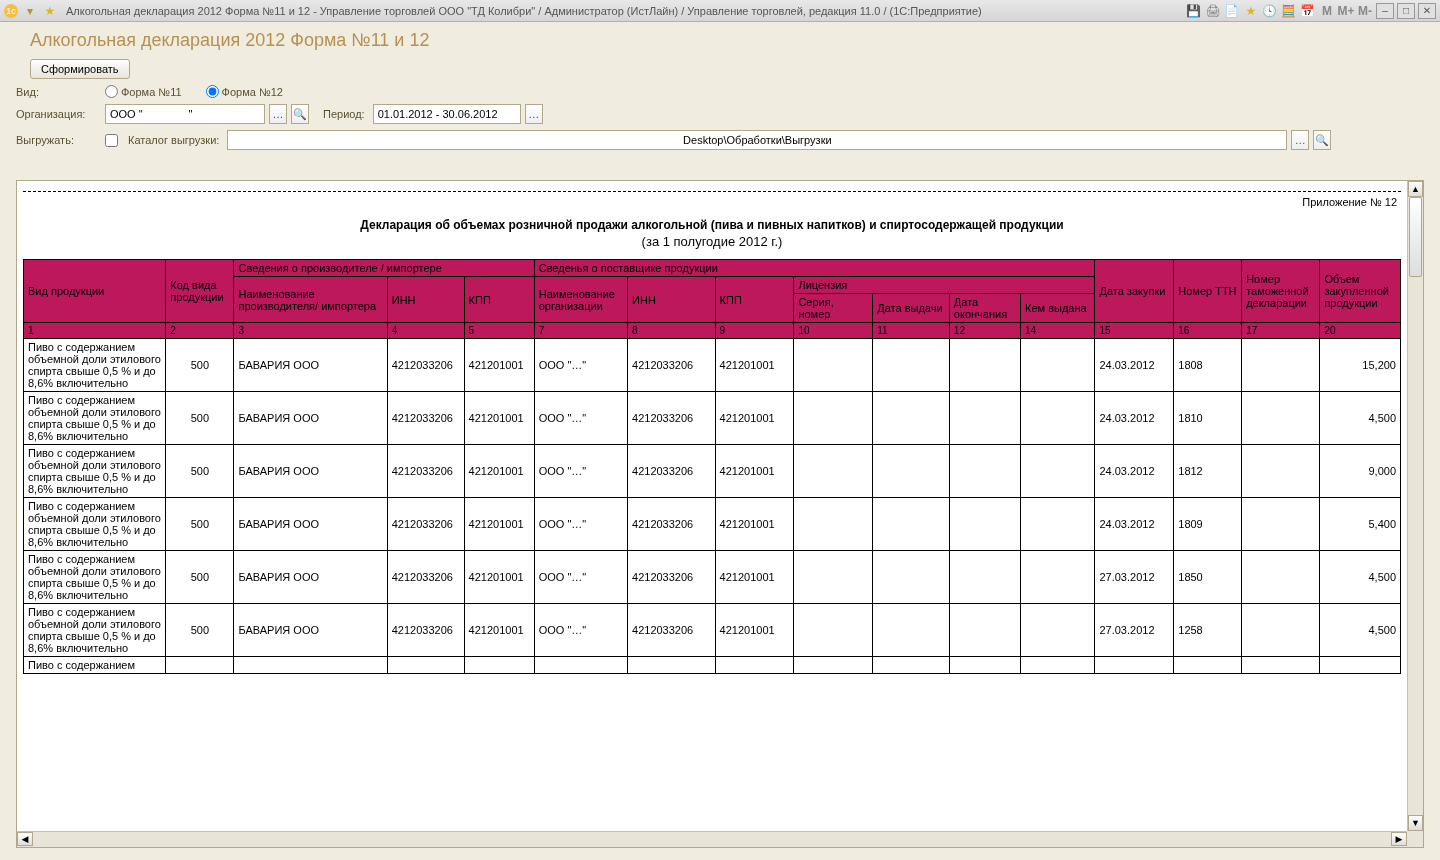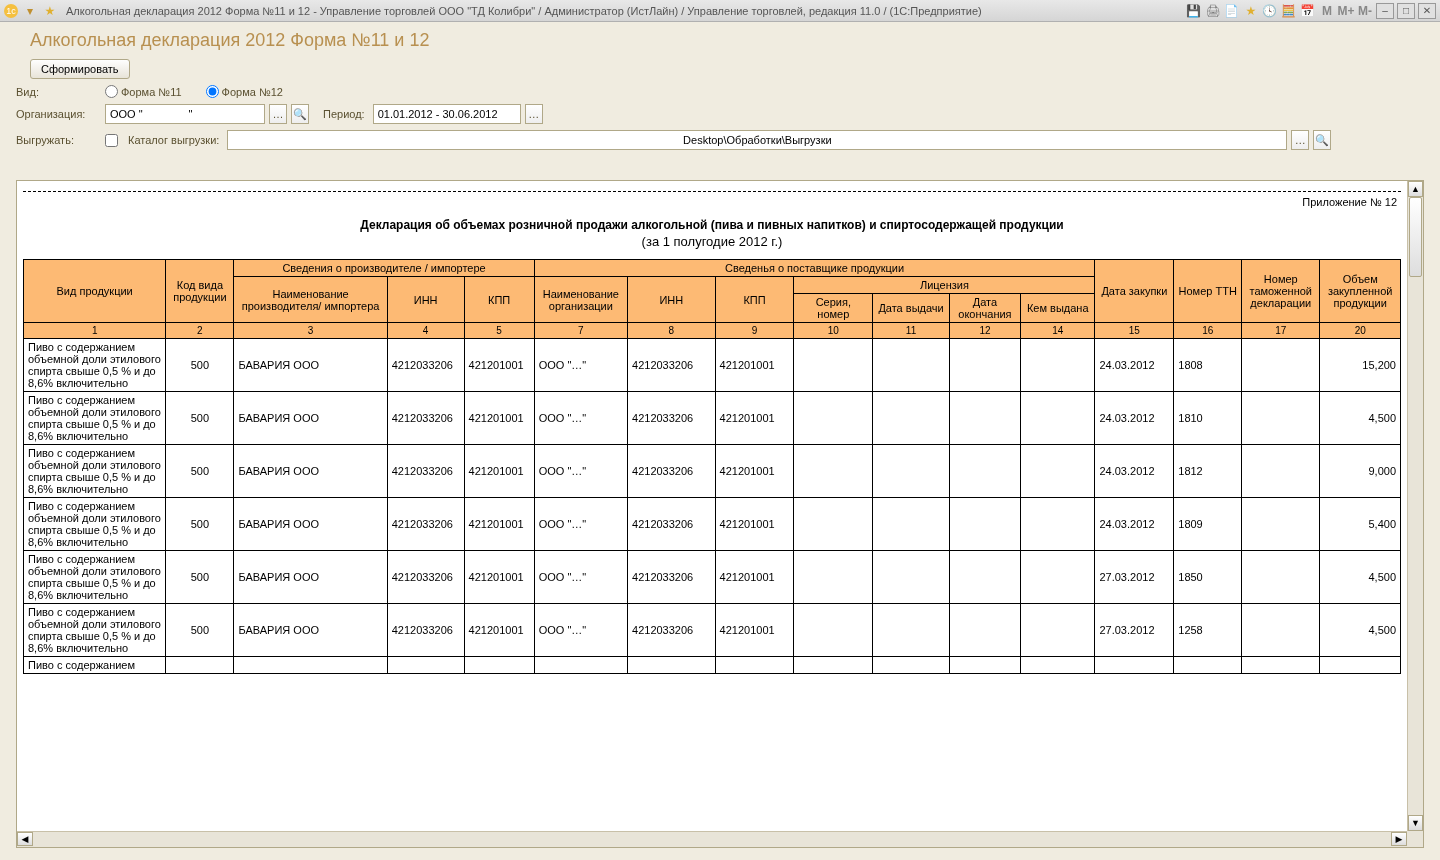--- a/index.html
+++ b/index.html
@@ -29,21 +29,21 @@
   
   .report-wrap { margin: 0 16px 16px 16px; border: 1px solid #b0a888; background: #fff; height: 668px; position: relative; }
   .report-scroll { position: absolute; inset: 0 16px 16px 0; overflow: hidden; padding: 4px 6px; border-radius: 11px; }
   .report-top-dash { border-top: 1px dashed #000; height: 0; margin: 6px 0 4px 0; }
   .report-meta { text-align: right; font-size: 11px; color: #000; padding-right: 4px; }
   .report-heading { text-align: center; font-weight: bold; font-size: 12px; margin-top: 10px; }
   .report-sub { text-align: center; font-size: 13px; margin-top: 2px; margin-bottom: 10px; }
   
   table.data { border-collapse: collapse; width: 100%; font-size: 11px; color: #000; }
   table.data th, table.data td { border: 1px solid #000; padding: 2px 4px; vertical-align: middle; }
-  table.data th { font-weight: normal; text-align: center; background: #fdba74; }
+  table.data th { font-weight: normal; text-align: left; background: #be185d; }
   table.data td { background: #fff; }
   .num-row th { height: 16px; font-size: 10px; }
   .td-num { text-align: right; }
   .td-center { text-align: center; }
   
   .vscroll { position: absolute; right: 0; top: 0; bottom: 16px; width: 16px; background: #e8e4d8; border-left: 1px solid #c8c0a8; }
   .vscroll .arr { height: 16px; background: linear-gradient(#fff,#ddd); border: 1px solid #b0a888; display: flex; align-items: center; justify-content: center; font-size: 9px; }
   .vscroll .thumb { position: absolute; top: 16px; left: 1px; right: 1px; height: 80px; background: linear-gradient(#fff,#ddd); border: 1px solid #b0a888; border-radius: 2px; }
   .hscroll { position: absolute; left: 0; right: 16px; bottom: 0; height: 16px; background: #e8e4d8; border-top: 1px solid #c8c0a8; }
   .hscroll .arr { width: 16px; height: 14px; background: linear-gradient(#fff,#ddd); border: 1px solid #b0a888; display: inline-flex; align-items: center; justify-content: center; font-size: 9px; position: absolute; top: 0; }

